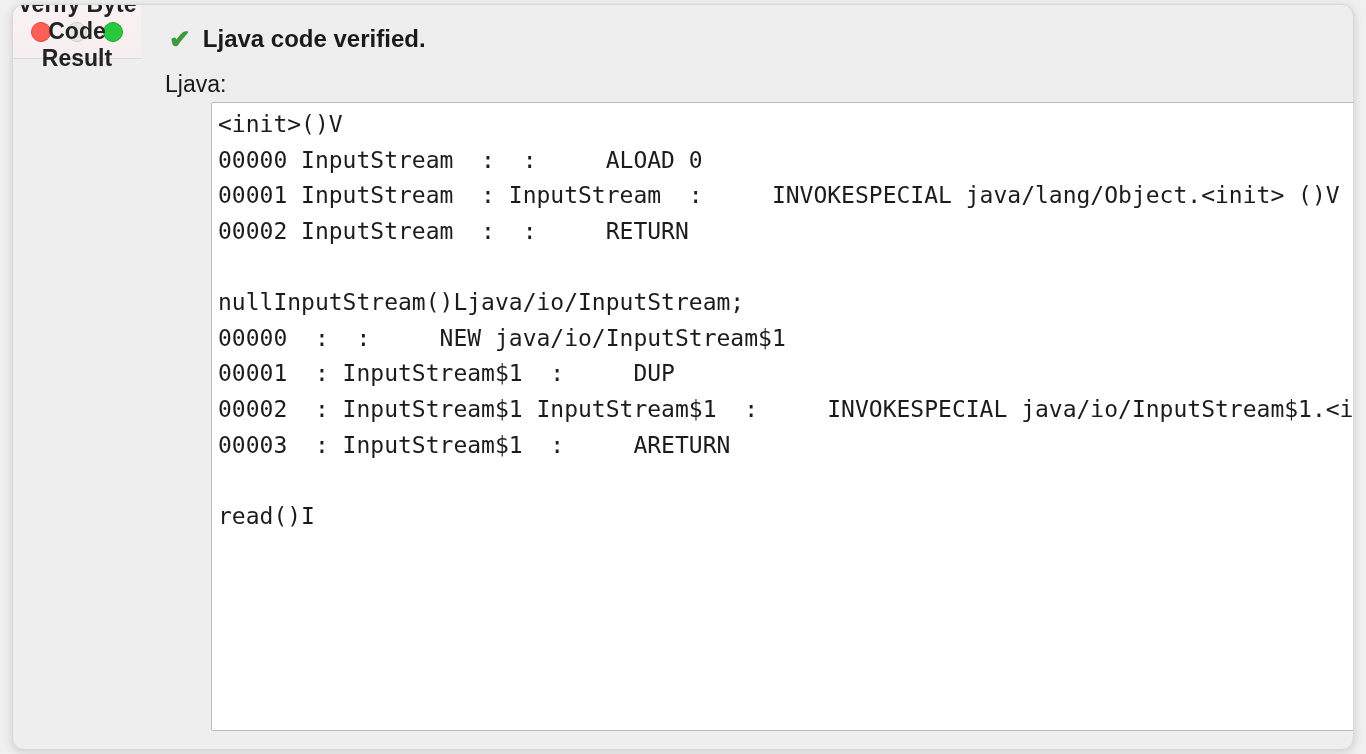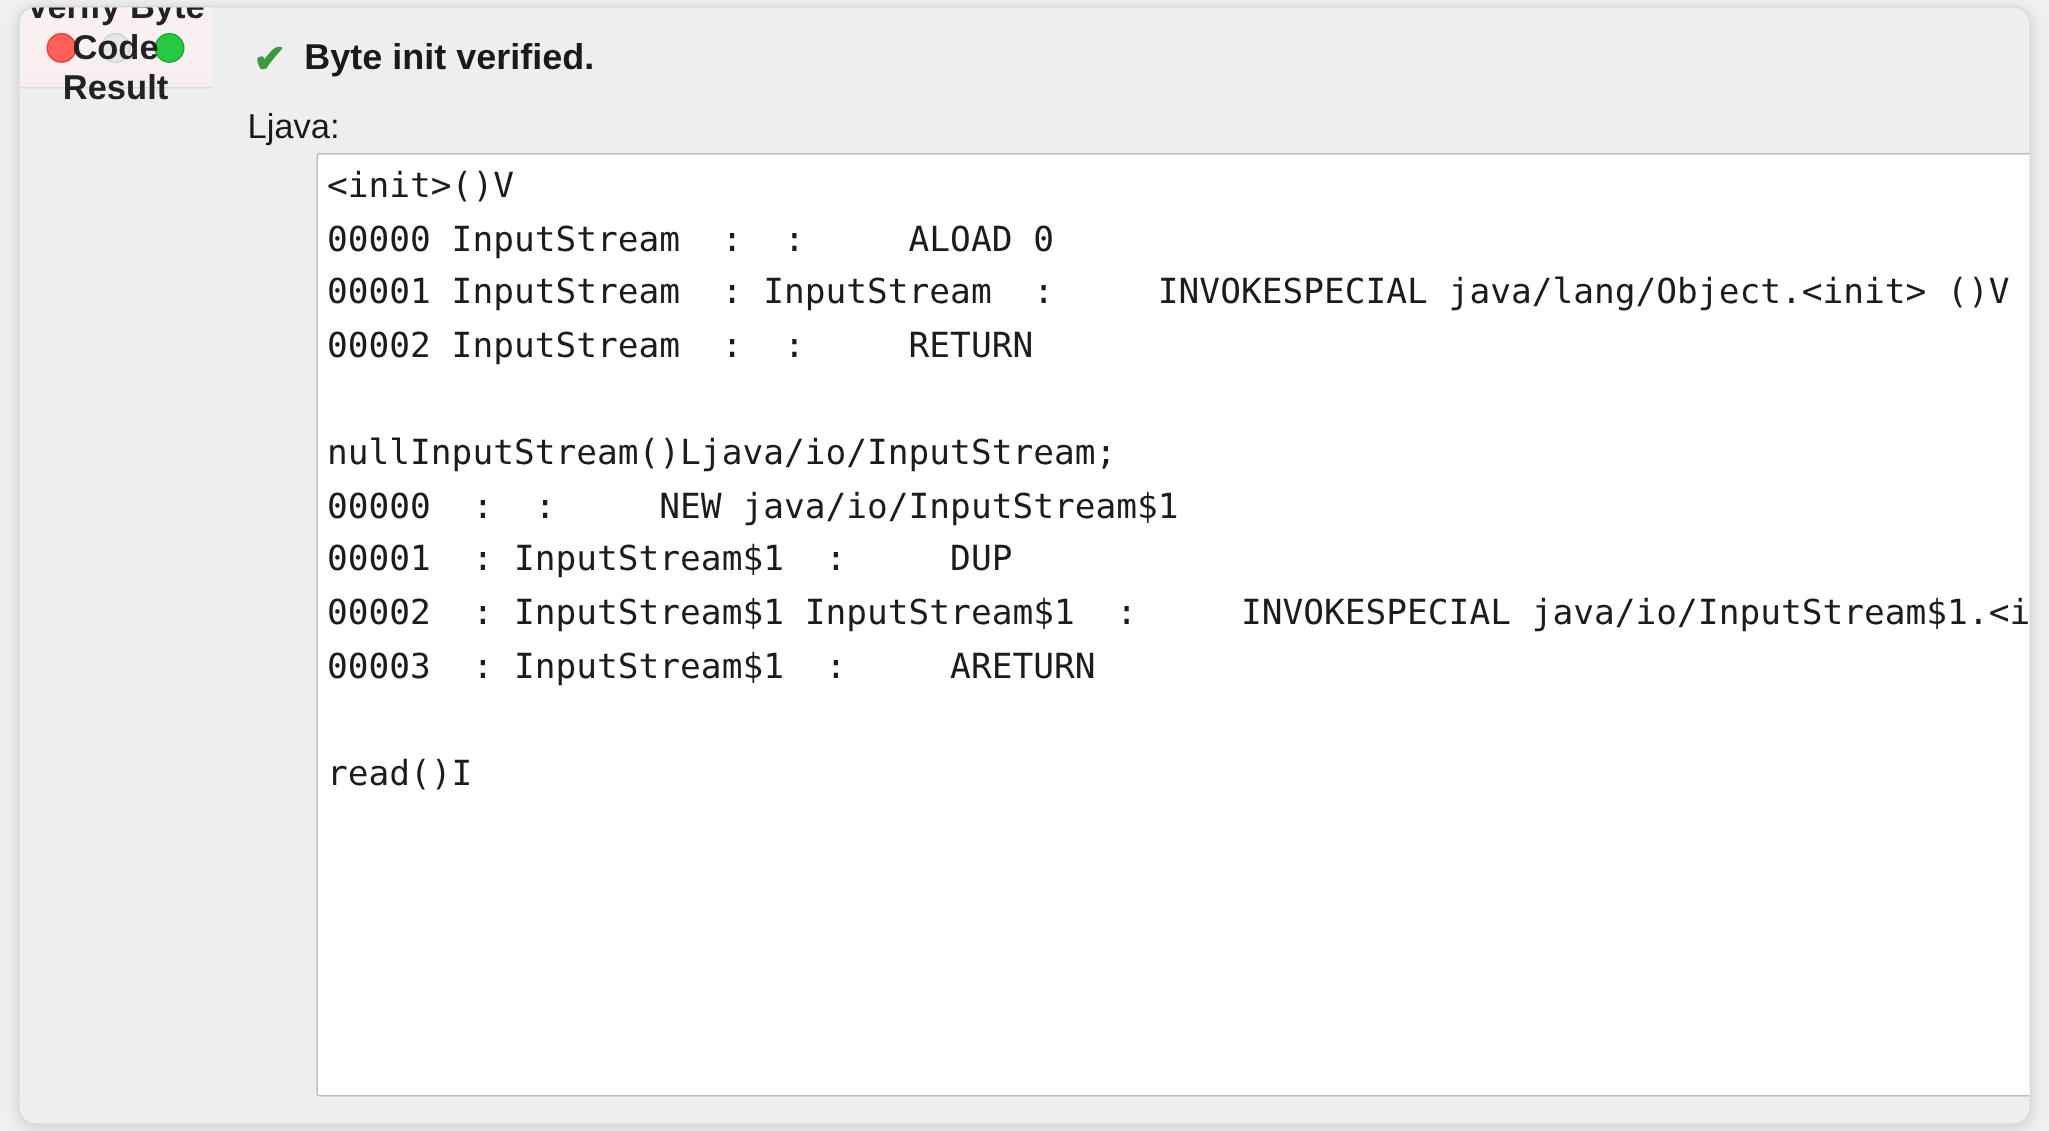--- a/index.html
+++ b/index.html
@@ -141,21 +141,21 @@
       <div class="tl tl-close"></div>
       <div class="tl tl-min"></div>
       <div class="tl tl-max"></div>
     </div>
     <div class="title">Verify Byte Code Result</div>
   </div>
 
   <div class="content">
     <div class="status-row">
       <span class="check-icon">✔</span>
-      <span class="status-text">Byte init verified.</span>
+      <span class="status-text">Ljava code verified.</span>
     </div>
 
     <div class="output-label">Ljava:</div>
 
     <div class="output-box"><span>&lt;init&gt;()V
 00000 InputStream  :  :     ALOAD 0
 00001 InputStream  : InputStream  :     INVOKESPECIAL java/lang/Object.&lt;init&gt; ()V
 00002 InputStream  :  :     RETURN
 
 nullInputStream()Ljava/io/InputStream;

